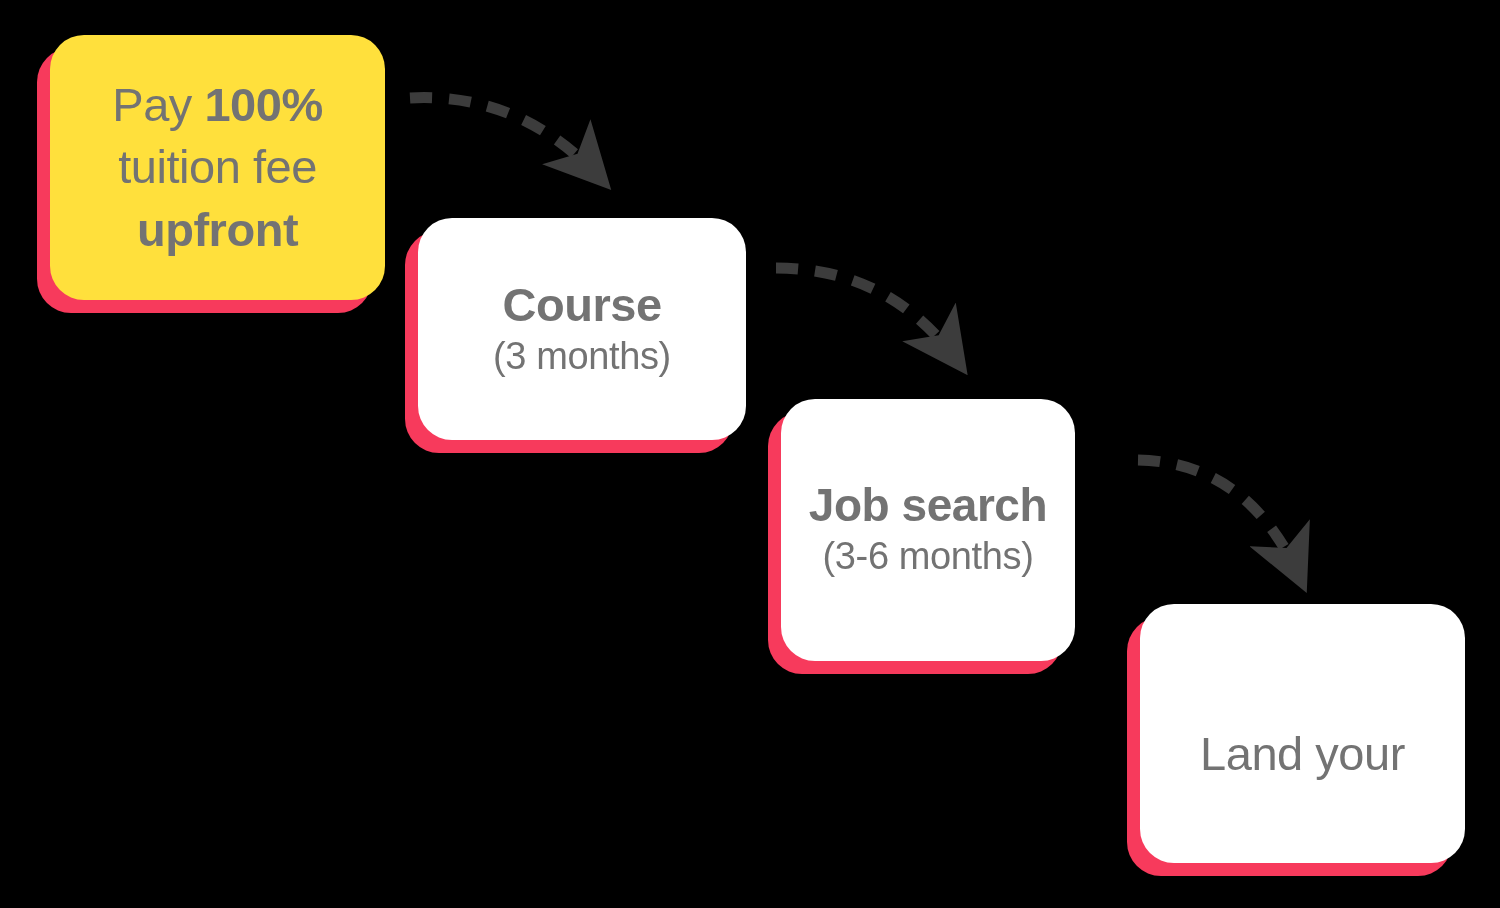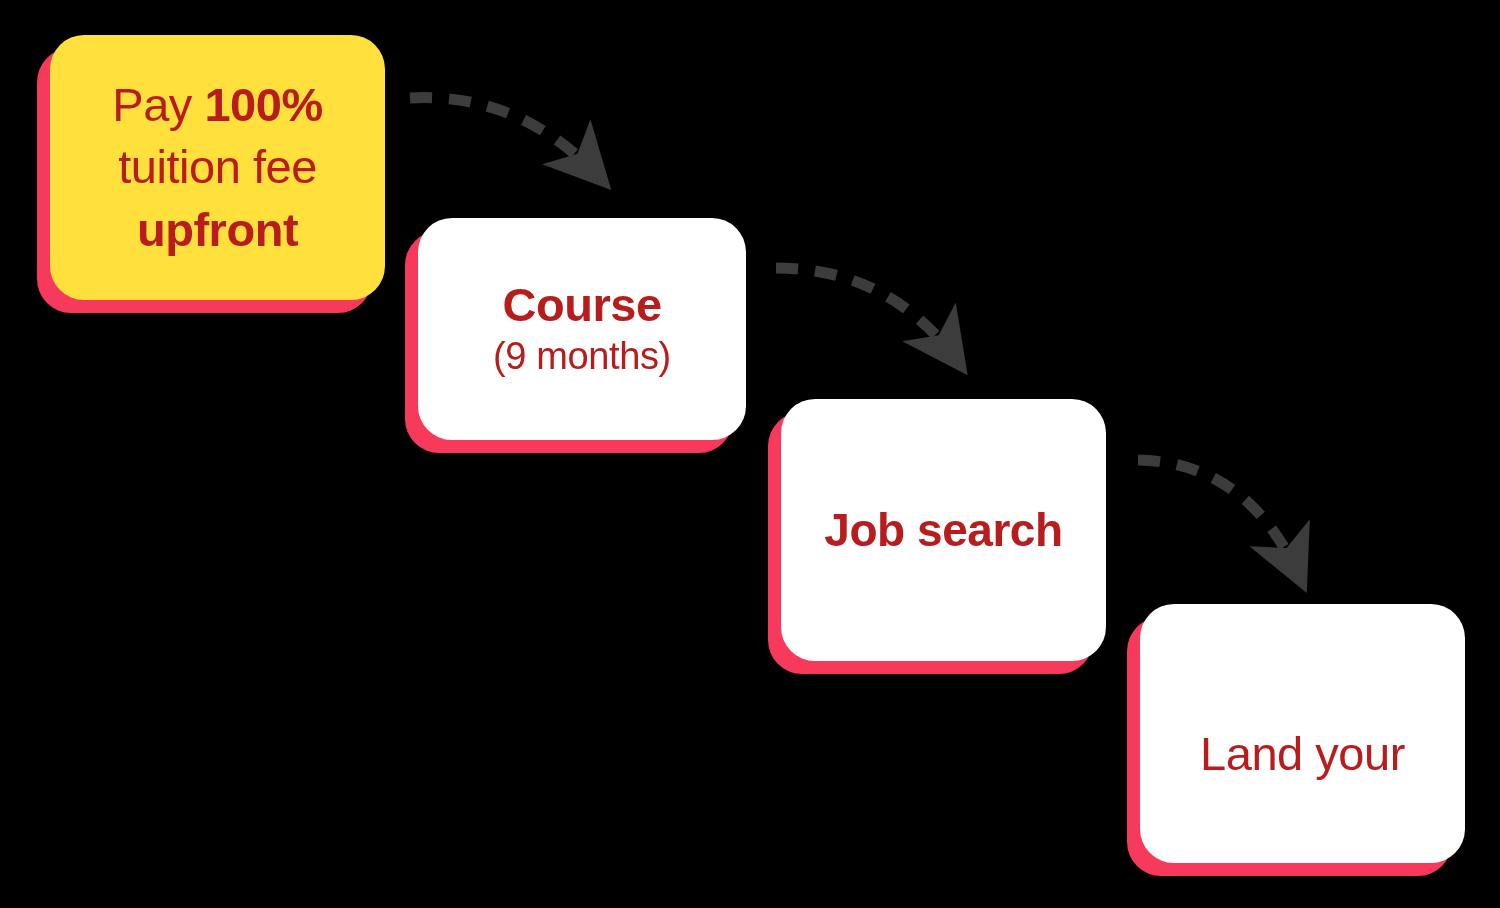--- a/index.html
+++ b/index.html
@@ -20,35 +20,35 @@
   .card .face{position:absolute;left:0;top:0;right:0;bottom:0;
         border-radius:34px;z-index:1;
         display:flex;flex-direction:column;
         align-items:center;justify-content:center;
         text-align:center;}
 
   .card.white .face{background:#FFFFFF;}
   .card.yellow .face{background:#FFE03C;}
   .card.yellow .shadow{background:#F73A5C;}
 
-  .line{display:block;color:#b91c1c;letter-spacing:-0.01em;}
+  .line{display:block;color:#737373;letter-spacing:-0.01em;}
   .ln-reg{font-weight:400;}
   .ln-bold{font-weight:700;}
 
   
   #card-pay{left:50px;top:35px;width:335px;height:265px;}
   #card-pay .line{font-size:47px;line-height:1.33;}
 
   
   #card-course{left:418px;top:218px;width:328px;height:222px;}
   #card-course .l1{font-size:47px;line-height:1.18;}
   #card-course .l2{font-size:38px;line-height:1.30;}
 
   
-  #card-jobsearch{left:781px;top:399px;width:325px;height:262px;}
+  #card-jobsearch{left:781px;top:399px;width:294px;height:262px;}
   #card-jobsearch .l1{font-size:46px;line-height:1.18;}
   #card-jobsearch .l2{font-size:38px;line-height:1.30;}
 
   
   #card-landjob{left:1140px;top:604px;width:325px;height:259px;}
   #card-landjob .line{font-size:47px;line-height:1.30;margin-top:40px;}
 </style>
 </head>
 <body>
 
@@ -74,28 +74,29 @@
       <span class="line"><span class="ln-reg">Pay </span><span class="ln-bold">100%</span></span>
       <span class="line ln-reg">tuition fee</span>
       <span class="line ln-bold">upfront</span>
     </div>
   </div>
 
   <div class="card white" id="card-course">
     <div class="shadow"></div>
     <div class="face">
       <span class="line ln-bold l1">Course</span>
-      <span class="line ln-reg l2">(9 months)</span>
+      <span class="line ln-reg l2">(3 months)</span>
     </div>
   </div>
 
   <div class="card white" id="card-jobsearch">
     <div class="shadow"></div>
     <div class="face">
       <span class="line ln-bold l1">Job search</span>
+      <span class="line ln-reg l2">(3-6 months)</span>
     </div>
   </div>
 
   <div class="card white" id="card-landjob">
     <div class="shadow"></div>
     <div class="face">
       <span class="line ln-reg">Land your</span>
     </div>
   </div>
 

